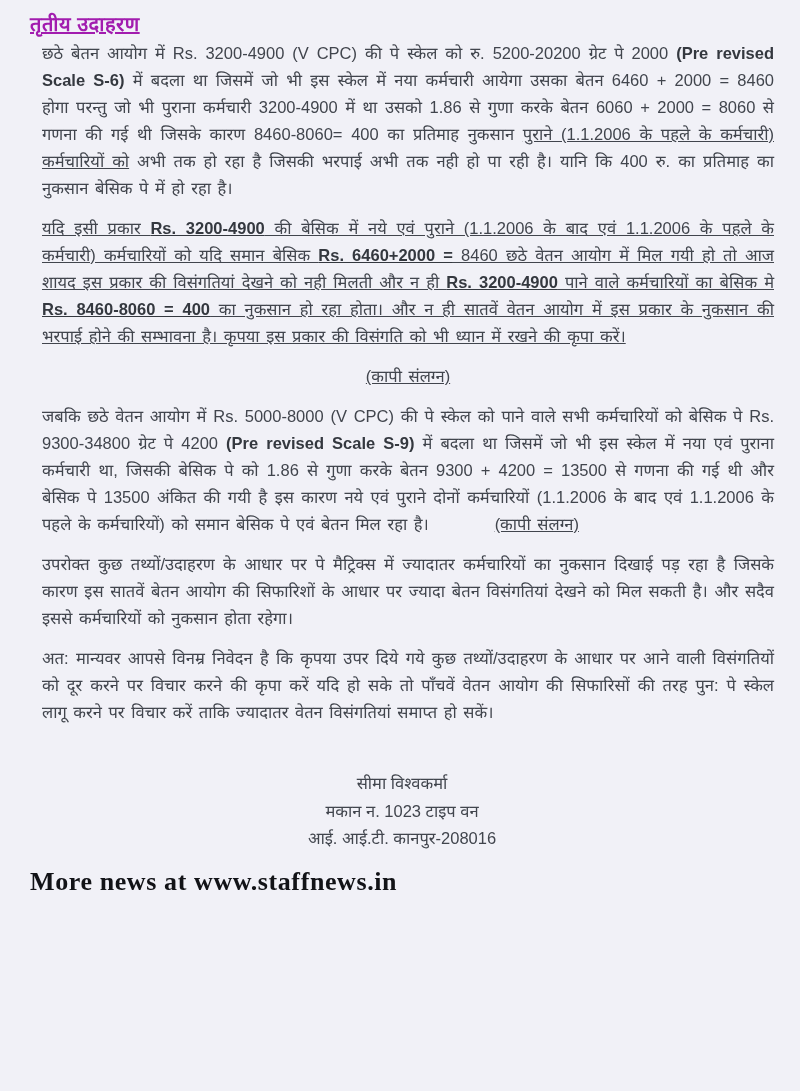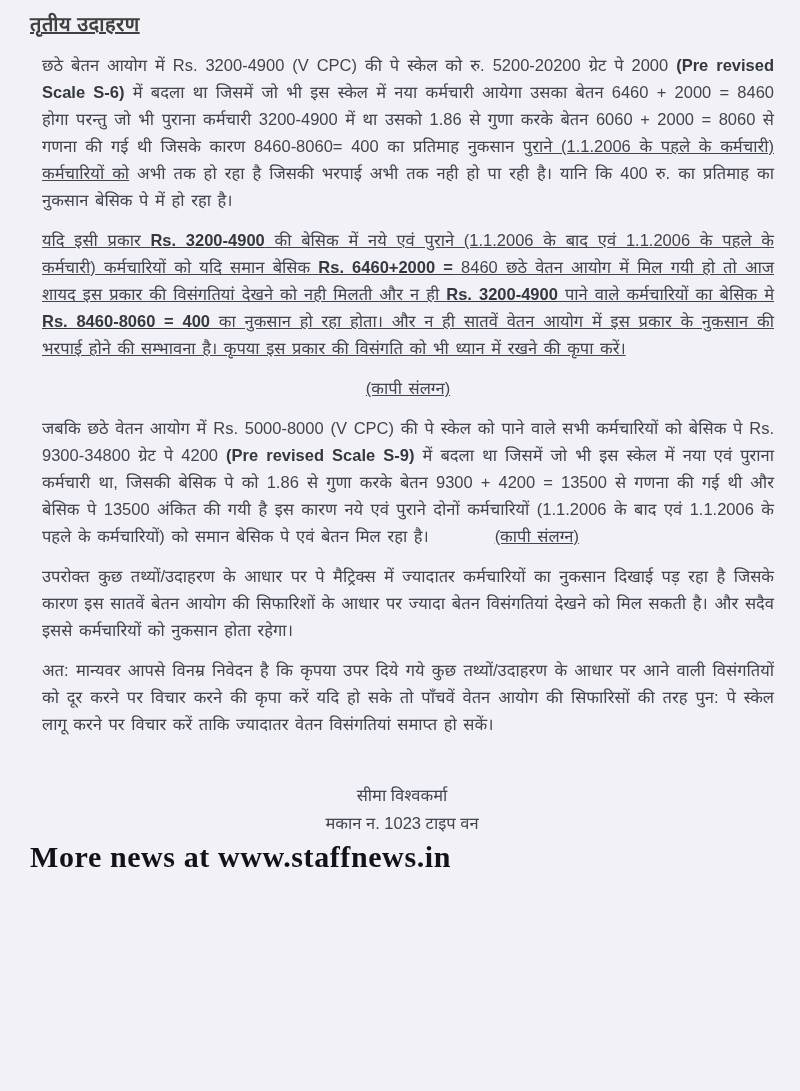--- a/index.html
+++ b/index.html
@@ -13,23 +13,23 @@
   }
   .page {
     box-sizing: border-box;
     width: 800px;
     height: 1091px;
     padding: 10px 26px 0 30px;
   }
   .doc-title {
     font-size: 20px;
     font-weight: bold;
-    color: #404040;
+    color: #a21caf;
     text-decoration: underline;
-    margin: 0 0 15px 0;
+    margin: 0 0 3px 0;
     letter-spacing: 0.5px;
   }
   .para {
     font-size: 16.5px;
     line-height: 27px;
     text-align: justify;
     margin: 0 0 13px 12px;
     word-spacing: 2px;
   }
   .para.center {
@@ -42,23 +42,23 @@
   .signature {
     margin-top: 44px;
     font-size: 16.5px;
     line-height: 27.5px;
     color: #41454d;
     text-align: center;
   }
   .footer {
     font-family: "Liberation Serif", serif;
     font-weight: bold;
-    font-size: 30px;
+    font-size: 26px;
     color: #121317;
-    margin-top: 3px;
+    margin-top: 14px;
     letter-spacing: 0.6px;
   }
 </style>
 </head>
 <body style="background: rgb(241, 241, 247); color: rgb(65, 69, 77);">
 
 <div class="page">
   <h1 class="doc-title">तृतीय उदाहरण</h1>
 
   <div>
@@ -66,16 +66,17 @@
       <div class="para"><span class="u">यदि इसी प्रकार </span><span class="b i u">Rs. 3200-4900</span><span class="u"> की बेसिक में नये एवं पुराने (1.1.2006 के बाद एवं 1.1.2006 के पहले के कर्मचारी)  कर्मचारियों को यदि समान बेसिक </span><span class="b i u">Rs. 6460+2000 =</span><span class="u"> 8460 छठे वेतन आयोग में मिल गयी हो तो आज शायद इस प्रकार की विसंगतियां देखने को नही मिलती और न ही </span><span class="b i u">Rs. 3200-4900</span><span class="u"> पाने वाले कर्मचारियों का बेसिक मे </span><span class="b i u">Rs. 8460-8060 = 400</span><span class="u">   का नुकसान हो रहा होता। और न ही सातवें वेतन आयोग में इस प्रकार के नुकसान की भरपाई होने की सम्भावना है। कृपया इस प्रकार की विसंगति को भी ध्यान में रखने की कृपा करें।</span></div>
       <div class="para center"><span class="u">(कापी संलग्न)</span></div>
       <div class="para"><span>जबकि छठे वेतन आयोग में Rs. 5000-8000 (V CPC) की पे स्केल को पाने वाले सभी कर्मचारियों को बेसिक पे Rs. 9300-34800 ग्रेट पे 4200 </span><span class="b">(Pre revised Scale S-9)</span><span> में बदला था जिसमें जो  भी इस स्केल में नया एवं पुराना कर्मचारी था, जिसकी बेसिक पे को 1.86 से गुणा करके बेतन 9300 + 4200 = 13500 से गणना की गई थी और बेसिक पे 13500 अंकित की गयी है  इस कारण नये एवं पुराने दोनों कर्मचारियों (1.1.2006 के बाद एवं 1.1.2006 के पहले के कर्मचारियों) को समान बेसिक पे एवं बेतन मिल रहा है।</span><span>&nbsp;&nbsp;&nbsp;&nbsp;&nbsp;&nbsp;&nbsp;&nbsp;&nbsp;&nbsp;</span><span class="u">(कापी संलग्न)</span></div>
       <div class="para"><span>उपरोक्त कुछ तथ्यों/उदाहरण के आधार पर पे मैट्रिक्स में ज्यादातर कर्मचारियों का नुकसान दिखाई पड़ रहा है जिसके कारण इस सातवें बेतन आयोग की सिफारिशों के आधार पर ज्यादा बेतन विसंगतियां देखने को मिल सकती है। और सदैव इससे कर्मचारियों को नुकसान होता रहेगा।</span></div>
       <div class="para"><span>अत: मान्यवर आपसे विनम्र निवेदन है कि कृपया उपर दिये गये कुछ तथ्यों/उदाहरण के आधार पर आने वाली विसंगतियों को दूर करने पर विचार करने की कृपा करें यदि हो सके तो पाँचवें वेतन आयोग की सिफारिसों की तरह पुन: पे स्केल लागू करने पर विचार करें ताकि ज्यादातर वेतन विसंगतियां समाप्त हो सकें।</span></div>
     </div>
 
   <div class="signature">
       <div>सीमा विश्वकर्मा</div>
       <div>मकान न. 1023 टाइप वन</div>
+      <div>आई. आई.टी. कानपुर-208016</div>
     </div>
 
   <div class="footer">More news at www.staffnews.in</div>
 </div>
 
 </body></html>

